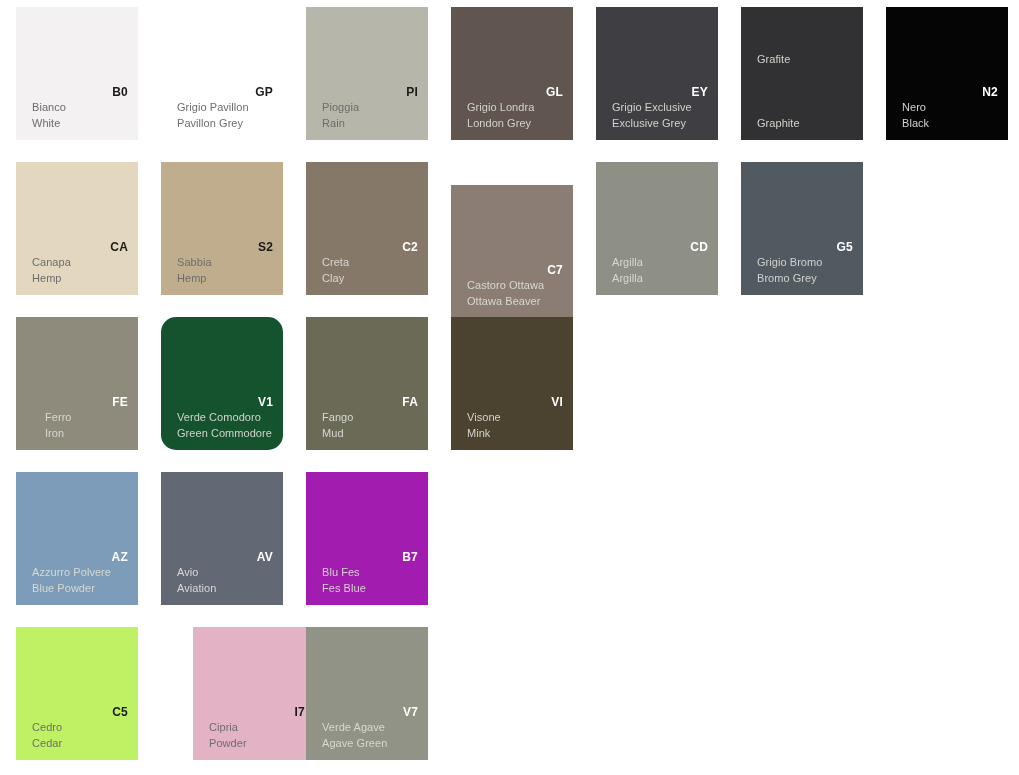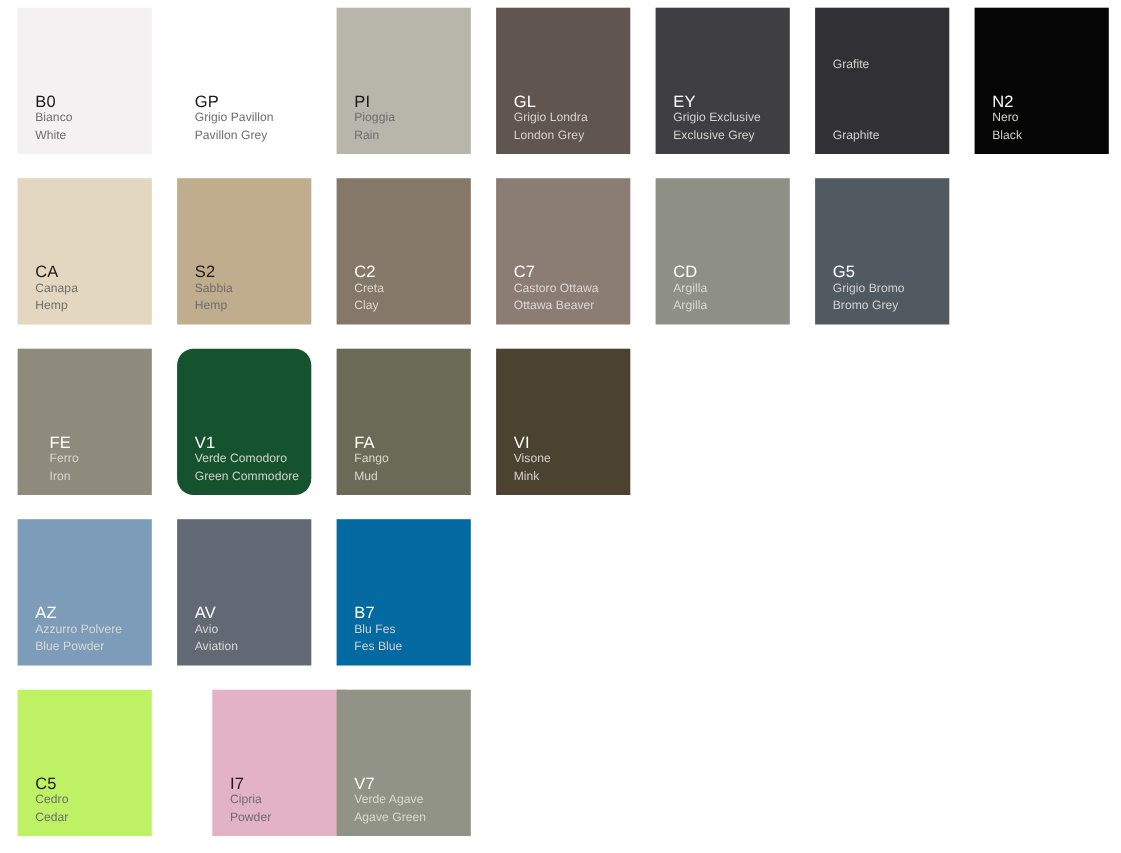--- a/index.html
+++ b/index.html
@@ -36,25 +36,26 @@
     height: 133px;
     box-sizing: border-box;
     display: flex;
     flex-direction: column;
     justify-content: flex-end;
     padding: 0 10px 9px 16px;
     overflow: hidden;
   }
 
   .swatch-code {
-    font-size: 15px;
-    font-weight: normal;
+    font-size: 12px;
+    font-weight: bold;
     line-height: 15px;
     letter-spacing: 0.2px;
     white-space: nowrap;
+    text-align: right;
   }
 
   .swatch-name-it,
   .swatch-name-en {
     font-size: 11px;
     font-weight: normal;
     line-height: 15.5px;
     letter-spacing: 0.05px;
     white-space: nowrap;
   }
@@ -126,21 +127,21 @@
     <div class="swatch text-dark" style="background: rgb(192, 173, 141);">
       <div class="swatch-code">S2</div>
       <div class="swatch-name-it">Sabbia</div>
       <div class="swatch-name-en">Hemp</div>
     </div>
     <div class="swatch text-mid" style="background: rgb(133, 120, 104);">
       <div class="swatch-code">C2</div>
       <div class="swatch-name-it">Creta</div>
       <div class="swatch-name-en">Clay</div>
     </div>
-    <div class="swatch text-mid" style="background: rgb(139, 125, 116);">
+    <div class="swatch text-mid" style="background: rgb(139, 125, 116); margin-top: 23px;">
       <div class="swatch-code">C7</div>
       <div class="swatch-name-it">Castoro Ottawa</div>
       <div class="swatch-name-en">Ottawa Beaver</div>
     </div>
     <div class="swatch text-mid" style="background: rgb(143, 144, 133);">
       <div class="swatch-code">CD</div>
       <div class="swatch-name-it">Argilla</div>
       <div class="swatch-name-en">Argilla</div>
     </div>
     <div class="swatch text-light" style="background: rgb(81, 90, 96);">
@@ -175,21 +176,21 @@
     <div class="swatch text-mid" style="background: rgb(125, 156, 185);">
       <div class="swatch-code">AZ</div>
       <div class="swatch-name-it">Azzurro Polvere</div>
       <div class="swatch-name-en">Blue Powder</div>
     </div>
     <div class="swatch text-mid" style="background: rgb(98, 104, 116);">
       <div class="swatch-code">AV</div>
       <div class="swatch-name-it">Avio</div>
       <div class="swatch-name-en">Aviation</div>
     </div>
-    <div class="swatch text-light" style="background: #0369a1;">
+    <div class="swatch text-light" style="background: #a21caf;">
       <div class="swatch-code">B7</div>
       <div class="swatch-name-it">Blu Fes</div>
       <div class="swatch-name-en">Fes Blue</div>
     </div>
     <div class="blank-cell"></div>
     <div class="blank-cell"></div>
     <div class="blank-cell"></div>
     <div class="blank-cell"></div>
     <div class="swatch text-dark" style="background: #bef264;">
       <div class="swatch-code">C5</div>

